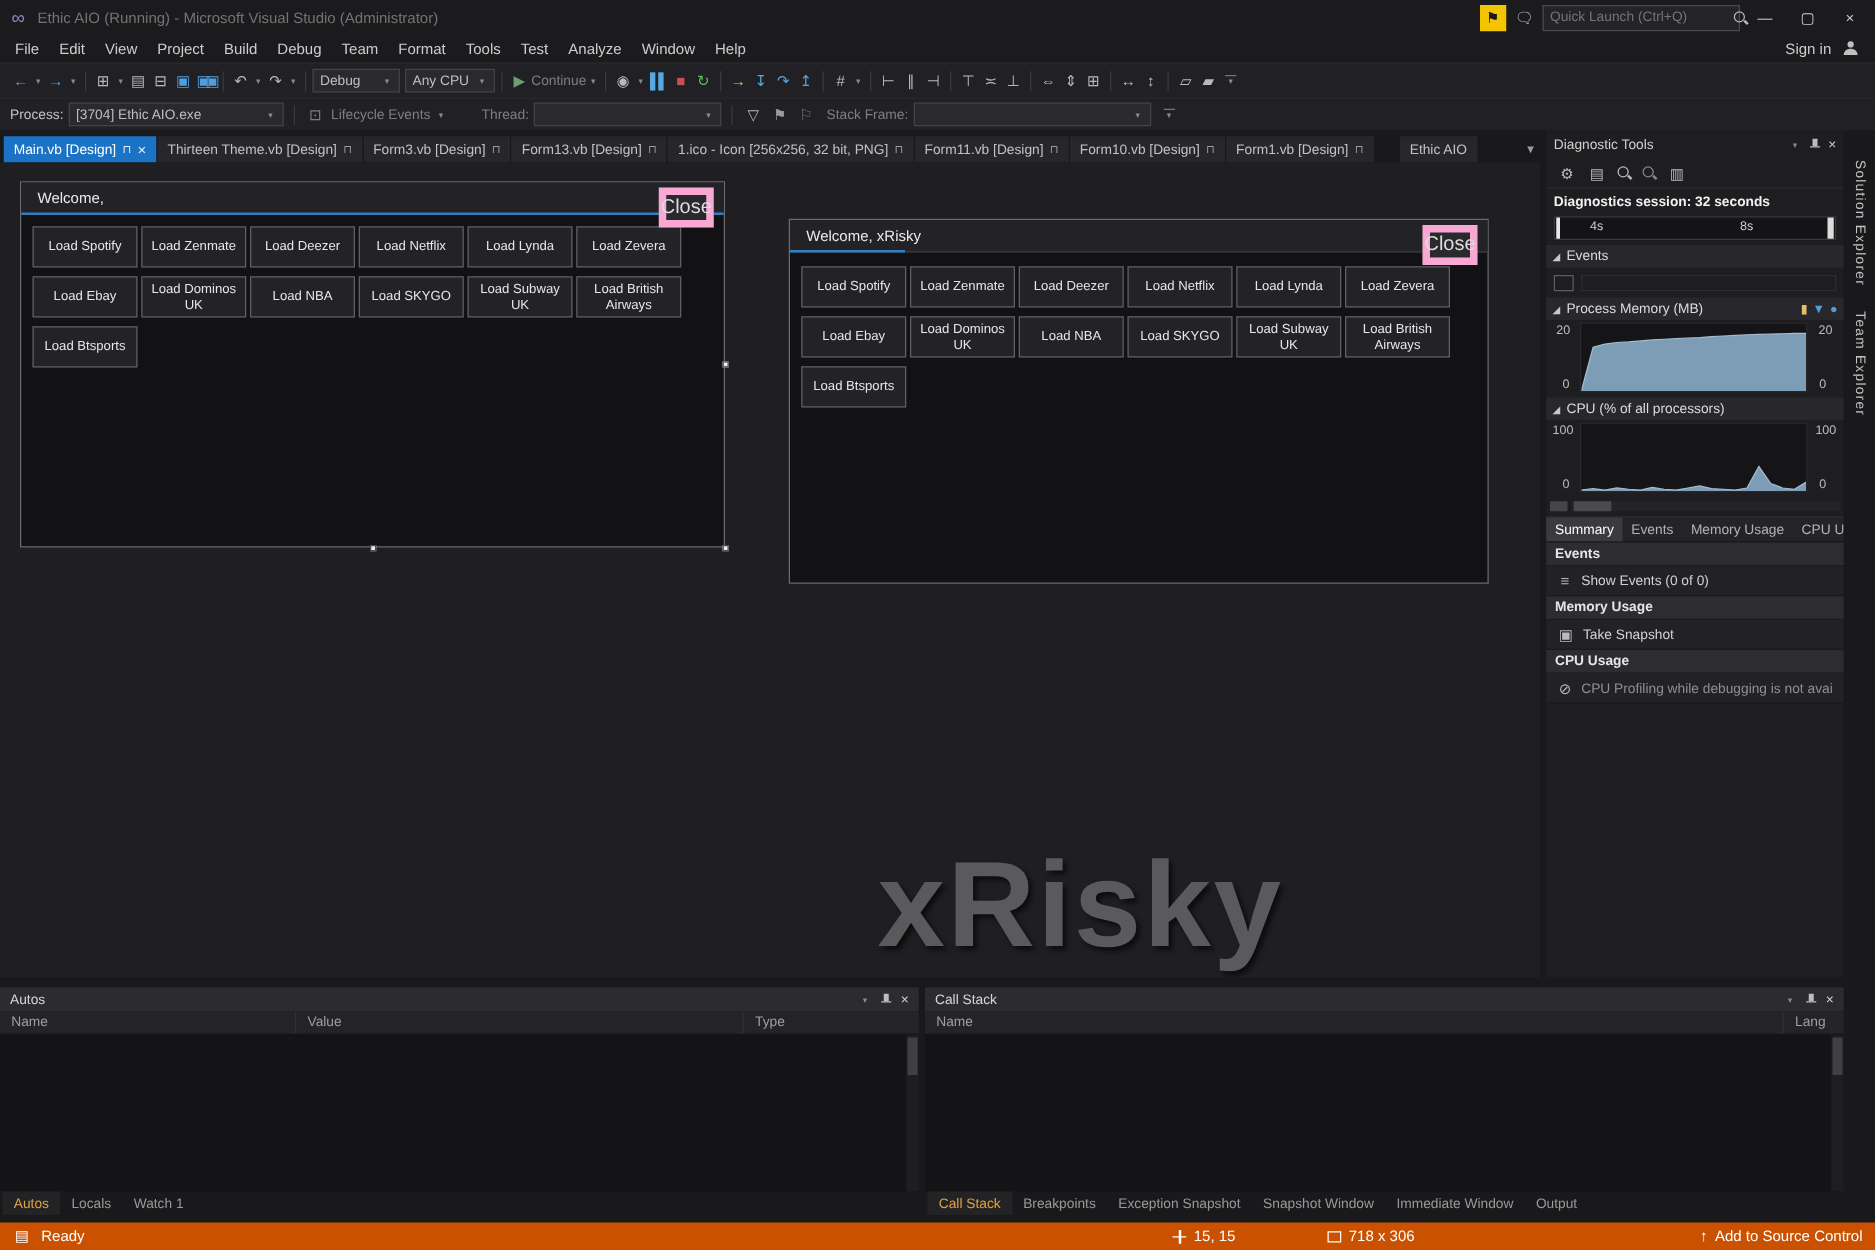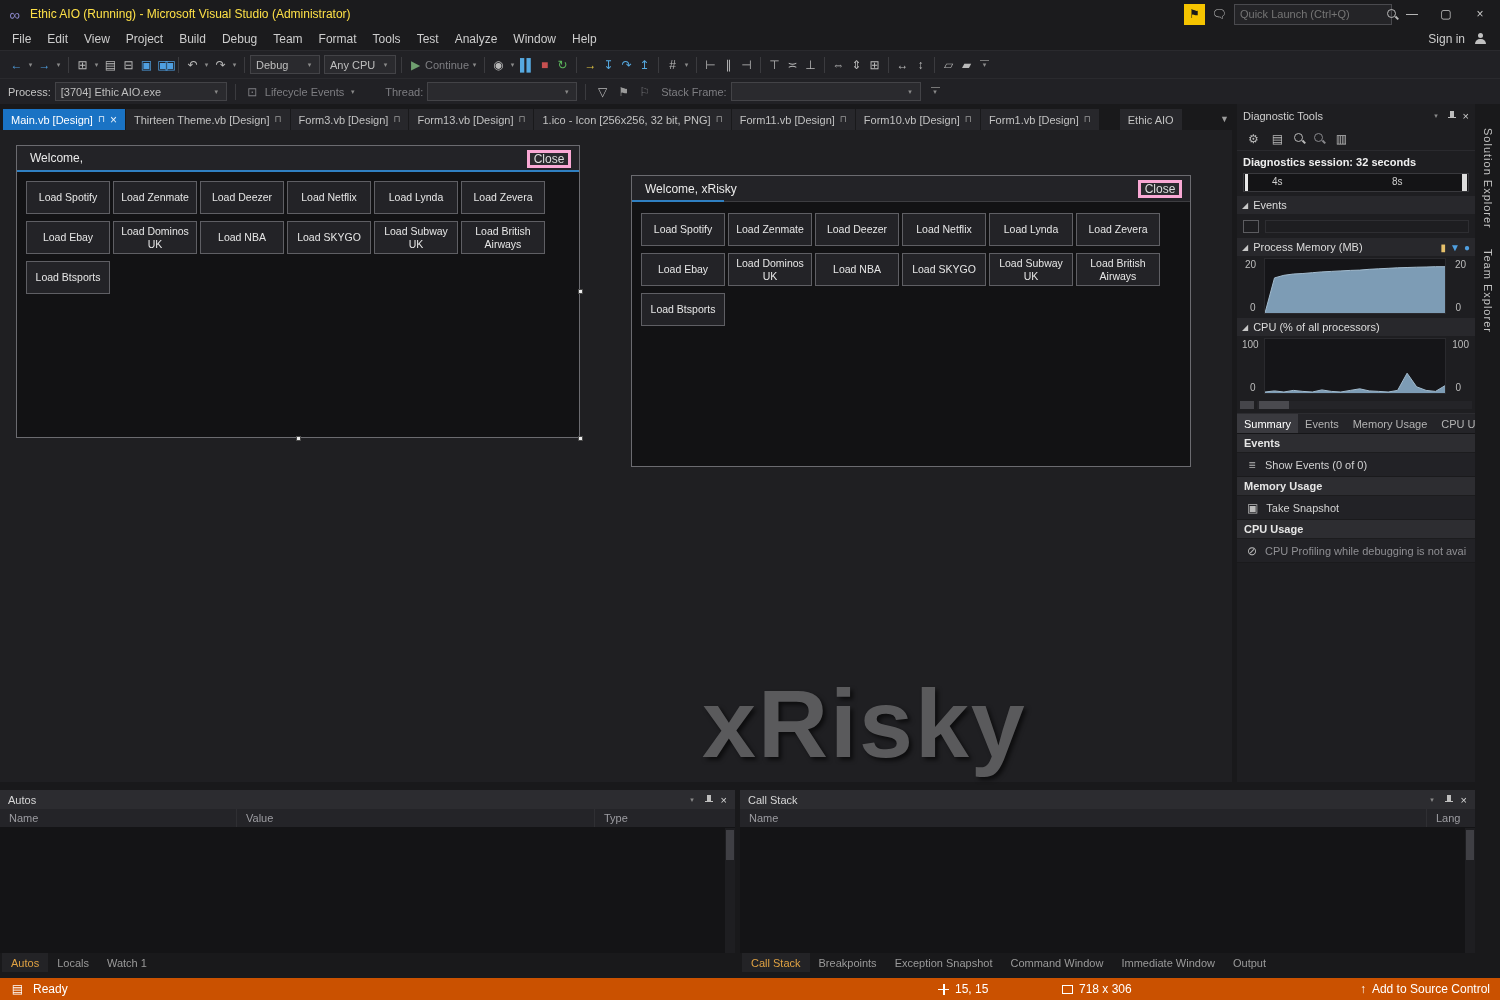--- a/index.html
+++ b/index.html
@@ -16,21 +16,21 @@
   .magnifier::after{content:"";position:absolute;left:9px;top:9px;width:4px;height:1.5px;background:currentColor;transform:rotate(45deg)}
   .pin{position:relative;display:inline-block;width:10px;height:12px;color:#bdbdbd}
   .pin::before{content:"";position:absolute;left:3px;top:1px;width:4px;height:6px;background:currentColor}
   .pin::after{content:"";position:absolute;left:1px;top:7px;width:8px;height:1.5px;background:currentColor}
   .person{position:relative;width:15px;height:14px;display:inline-block}
   .person::before{content:"";position:absolute;left:5px;top:1px;width:5px;height:5px;border-radius:50%;background:#c0c0c0}
   .person::after{content:"";position:absolute;left:2px;top:7px;width:11px;height:5px;border-radius:5px 5px 0 0;background:#c0c0c0}
 
   
   #titlebar{position:absolute;left:0;top:0;width:1500px;height:28px;background:#1b1b1d;display:flex;align-items:center;padding:0 6px;gap:7px}
-  #window-title{color:#fde047;font-size:12px;white-space:nowrap}
+  #window-title{color:#737373;font-size:12px;white-space:nowrap}
   #titlebar .right{margin-left:auto;display:flex;align-items:center;gap:6px}
   .flagbox{width:21px;height:21px;background:#f5c400;display:flex;align-items:center;justify-content:center;color:#1a1a1a;font-size:12px}
   #quick-launch{display:flex;align-items:center;width:158px;height:21px;background:#242427;border:1px solid #4a4a4e;padding:0 5px;gap:4px}
   #quick-launch input{flex:1;background:transparent;border:0;outline:0;color:#b5b5b5;font-size:11px;font-family:inherit}
   .win-btn{width:28px;height:20px;display:flex;align-items:center;justify-content:center;color:#c8c8c8;font-size:12px}
 
   
   #menubar{position:absolute;left:0;top:28px;width:1500px;height:22px;background:#1b1b1d;display:flex;align-items:center;padding:0 4px}
   .menu-item{padding:0 8px;font-size:12px;color:#cdcdcd;height:100%;display:flex;align-items:center;white-space:nowrap}
   #signin{margin-left:auto;display:flex;align-items:center;gap:8px;padding-right:8px;color:#cdcdcd}
@@ -49,21 +49,21 @@
   .tab.active .tab-pin{color:#e8f1fa}
   .tab .tab-close{font-size:12px;color:#e8f1fa;line-height:1}
   .tab.gap{margin-left:20px}
   #tab-overflow{position:absolute;right:8px;bottom:6px;font-size:9px;color:#9c9c9c}
 
   
   #document{position:absolute;left:0;top:130px;width:1232px;height:652px;background:#1f1f22}
   .designer-form{position:absolute;background:#121214;border:1px solid #6b6b70}
   .form-titlebar{height:26px;background:#232327;display:flex;align-items:center;padding:0 13px;position:relative}
   .form-title{font-size:12px;color:#eaeaea}
-  .form-close{position:absolute;right:8px;top:4px;width:44px;height:18px;background:#2a2a2e;border:3px solid #f9a8d4;color:#dcdcdc;font-size:12px;display:flex;align-items:center;justify-content:center}
+  .form-close{position:absolute;right:8px;top:4px;width:44px;height:32px;background:#2a2a2e;border:6px solid #f9a8d4;color:#dcdcdc;font-size:16px;display:flex;align-items:center;justify-content:center}
   #form1 .form-titlebar{border-bottom:2px solid #2f7fc1}
   #form2 .form-titlebar{border-bottom:1px solid #3d3d41}
   #form2 .form-titlebar::after{content:"";position:absolute;left:0;bottom:-1px;width:92px;height:2px;background:#2f7fc1}
   .btn-grid{display:grid;grid-template-columns:repeat(6,84px);gap:7px 3px;padding:9px}
   .form-btn{height:33px;background:#232327;border:1px solid #5f5f64;color:#e6e6e6;font-size:10.5px;display:flex;align-items:center;justify-content:center;text-align:center;line-height:1.15;padding:0 3px}
   .handle{position:absolute;width:5px;height:5px;background:#ececec;border:1px solid #4a4a4a}
   #watermark{position:absolute;left:702px;top:538px;font-size:97px;font-weight:bold;letter-spacing:2px;color:#5a5a5c;text-shadow:3px 3px 4px rgba(0,0,0,.6)}
 
   
   #diag{position:absolute;left:1237px;top:104px;width:238px;height:678px;background:#1e1e21;display:flex;flex-direction:column}
@@ -489,21 +489,21 @@
     </div>
     <div class="tool-body">
       <div class="vscroll">
           <span class="thumb"></span>
         </div>
     </div>
     <div class="tool-tabs">
       <span class="tool-tab active">Call Stack</span>
       <span class="tool-tab">Breakpoints</span>
       <span class="tool-tab">Exception Snapshot</span>
-      <span class="tool-tab">Command Window</span>
+      <span class="tool-tab">Snapshot Window</span>
       <span class="tool-tab">Immediate Window</span>
       <span class="tool-tab">Output</span>
     </div>
   </div>
 
   <div id="statusbar">
     <span class="ico" style="color:#fff">▤</span>
     <span>Ready</span>
     <span id="sb-position">
       <span class="cross"></span>

